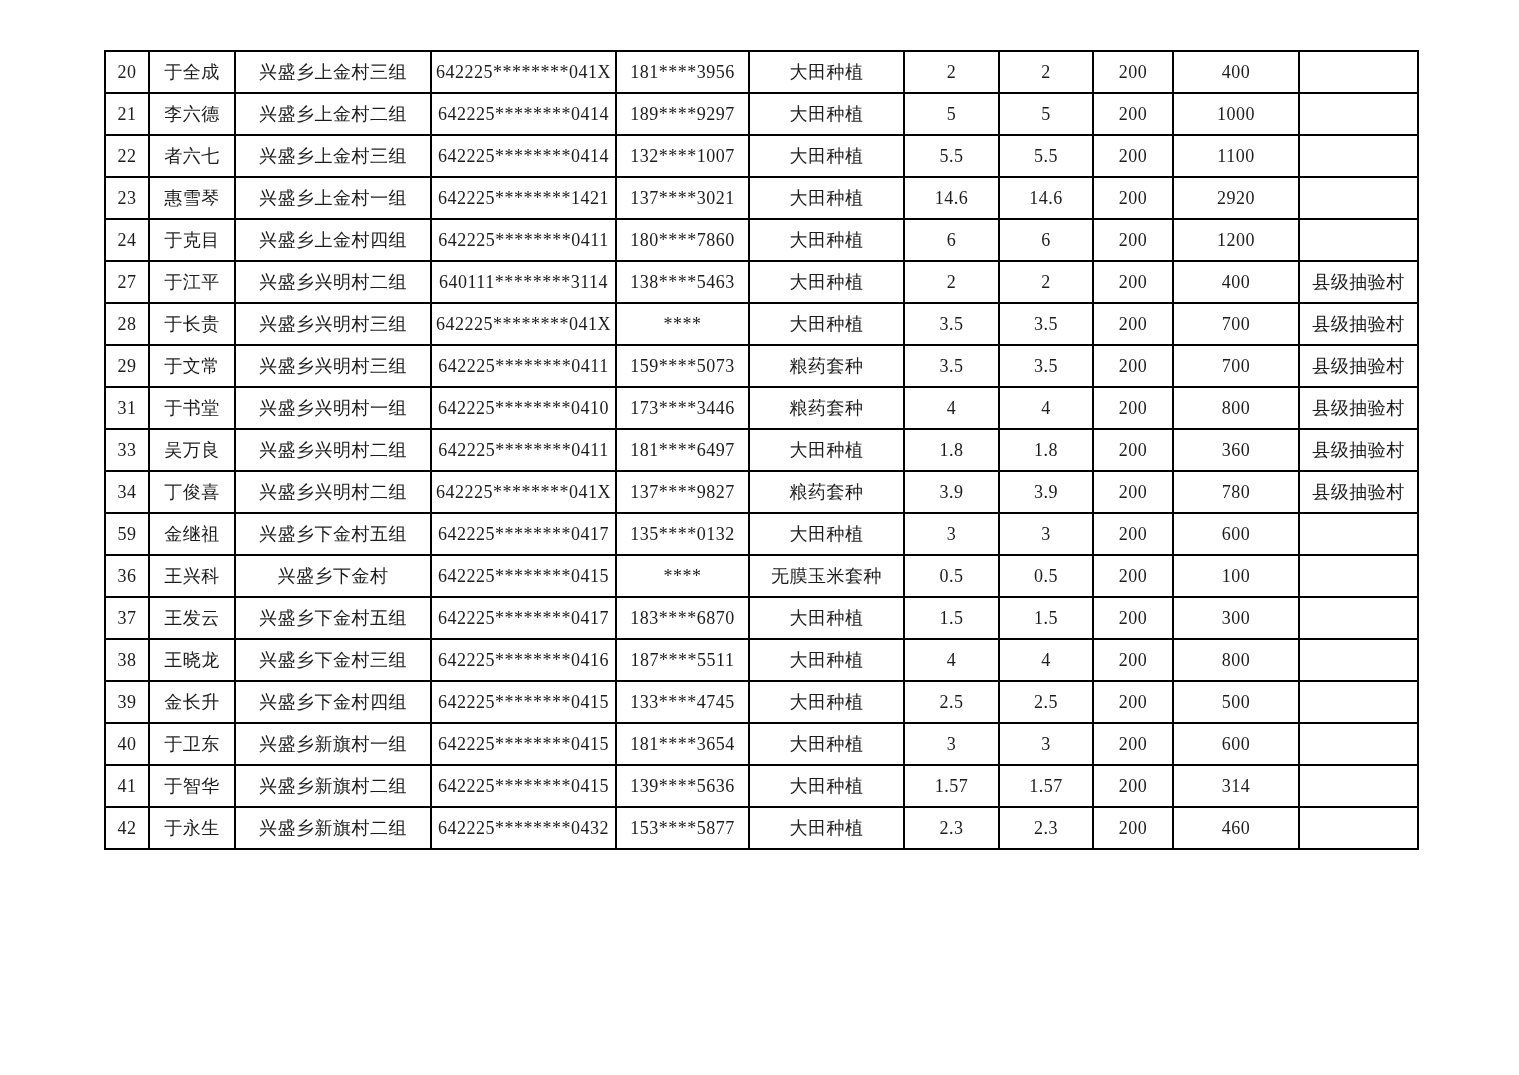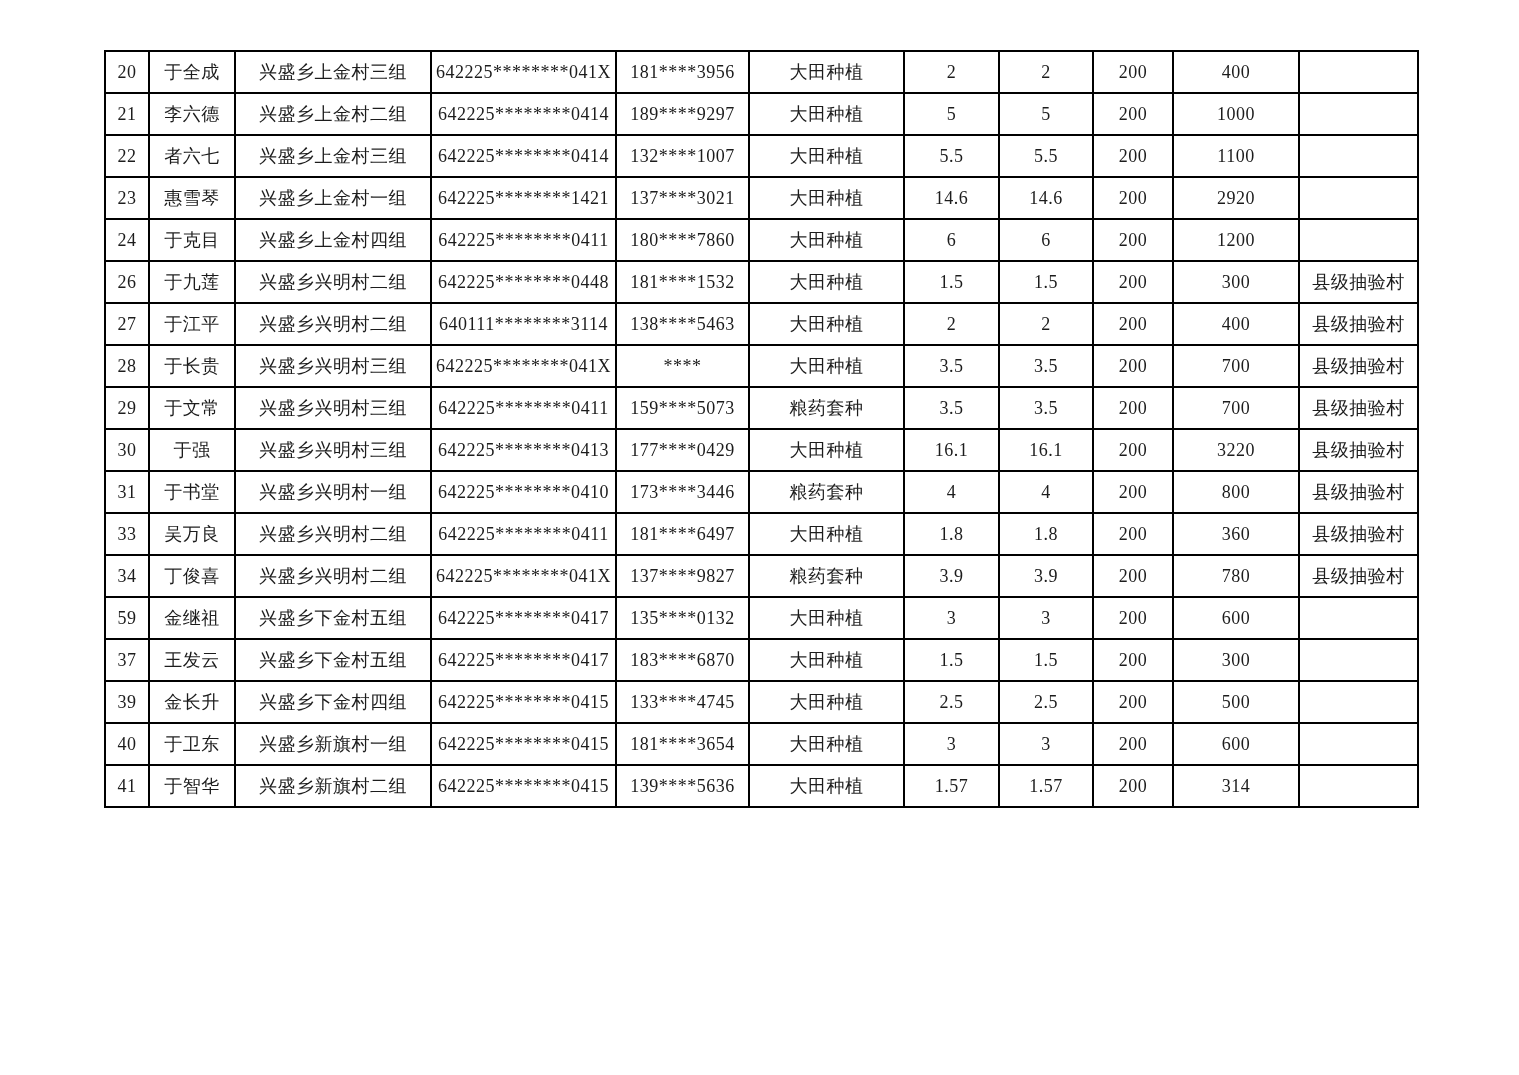--- a/index.html
+++ b/index.html
@@ -128,33 +128,20 @@
           <td>642225********0411</td>
           <td>180****7860</td>
           <td>大田种植</td>
           <td>6</td>
           <td>6</td>
           <td>200</td>
           <td>1200</td>
           <td></td>
         </tr>
         <tr>
-          <td>26</td>
-          <td>于九莲</td>
-          <td>兴盛乡兴明村二组</td>
-          <td>642225********0448</td>
-          <td>181****1532</td>
-          <td>大田种植</td>
-          <td>1.5</td>
-          <td>1.5</td>
-          <td>200</td>
-          <td>300</td>
-          <td>县级抽验村</td>
-        </tr>
-        <tr>
           <td>27</td>
           <td>于江平</td>
           <td>兴盛乡兴明村二组</td>
           <td>640111********3114</td>
           <td>138****5463</td>
           <td>大田种植</td>
           <td>2</td>
           <td>2</td>
           <td>200</td>
           <td>400</td>
@@ -180,33 +167,20 @@
           <td>642225********0411</td>
           <td>159****5073</td>
           <td>粮药套种</td>
           <td>3.5</td>
           <td>3.5</td>
           <td>200</td>
           <td>700</td>
           <td>县级抽验村</td>
         </tr>
         <tr>
-          <td>30</td>
-          <td>于强</td>
-          <td>兴盛乡兴明村三组</td>
-          <td>642225********0413</td>
-          <td>177****0429</td>
-          <td>大田种植</td>
-          <td>16.1</td>
-          <td>16.1</td>
-          <td>200</td>
-          <td>3220</td>
-          <td>县级抽验村</td>
-        </tr>
-        <tr>
           <td>31</td>
           <td>于书堂</td>
           <td>兴盛乡兴明村一组</td>
           <td>642225********0410</td>
           <td>173****3446</td>
           <td>粮药套种</td>
           <td>4</td>
           <td>4</td>
           <td>200</td>
           <td>800</td>
@@ -245,33 +219,59 @@
           <td>642225********0417</td>
           <td>135****0132</td>
           <td>大田种植</td>
           <td>3</td>
           <td>3</td>
           <td>200</td>
           <td>600</td>
           <td></td>
         </tr>
         <tr>
+          <td>36</td>
+          <td>王兴科</td>
+          <td>兴盛乡下金村</td>
+          <td>642225********0415</td>
+          <td>****</td>
+          <td>无膜玉米套种</td>
+          <td>0.5</td>
+          <td>0.5</td>
+          <td>200</td>
+          <td>100</td>
+          <td></td>
+        </tr>
+        <tr>
           <td>37</td>
           <td>王发云</td>
           <td>兴盛乡下金村五组</td>
           <td>642225********0417</td>
           <td>183****6870</td>
           <td>大田种植</td>
           <td>1.5</td>
           <td>1.5</td>
           <td>200</td>
           <td>300</td>
           <td></td>
         </tr>
         <tr>
+          <td>38</td>
+          <td>王晓龙</td>
+          <td>兴盛乡下金村三组</td>
+          <td>642225********0416</td>
+          <td>187****5511</td>
+          <td>大田种植</td>
+          <td>4</td>
+          <td>4</td>
+          <td>200</td>
+          <td>800</td>
+          <td></td>
+        </tr>
+        <tr>
           <td>39</td>
           <td>金长升</td>
           <td>兴盛乡下金村四组</td>
           <td>642225********0415</td>
           <td>133****4745</td>
           <td>大田种植</td>
           <td>2.5</td>
           <td>2.5</td>
           <td>200</td>
           <td>500</td>
@@ -296,15 +296,28 @@
           <td>兴盛乡新旗村二组</td>
           <td>642225********0415</td>
           <td>139****5636</td>
           <td>大田种植</td>
           <td>1.57</td>
           <td>1.57</td>
           <td>200</td>
           <td>314</td>
           <td></td>
         </tr>
+        <tr>
+          <td>42</td>
+          <td>于永生</td>
+          <td>兴盛乡新旗村二组</td>
+          <td>642225********0432</td>
+          <td>153****5877</td>
+          <td>大田种植</td>
+          <td>2.3</td>
+          <td>2.3</td>
+          <td>200</td>
+          <td>460</td>
+          <td></td>
+        </tr>
       </tbody>
   </table>
 </div>
 
 </body></html>

